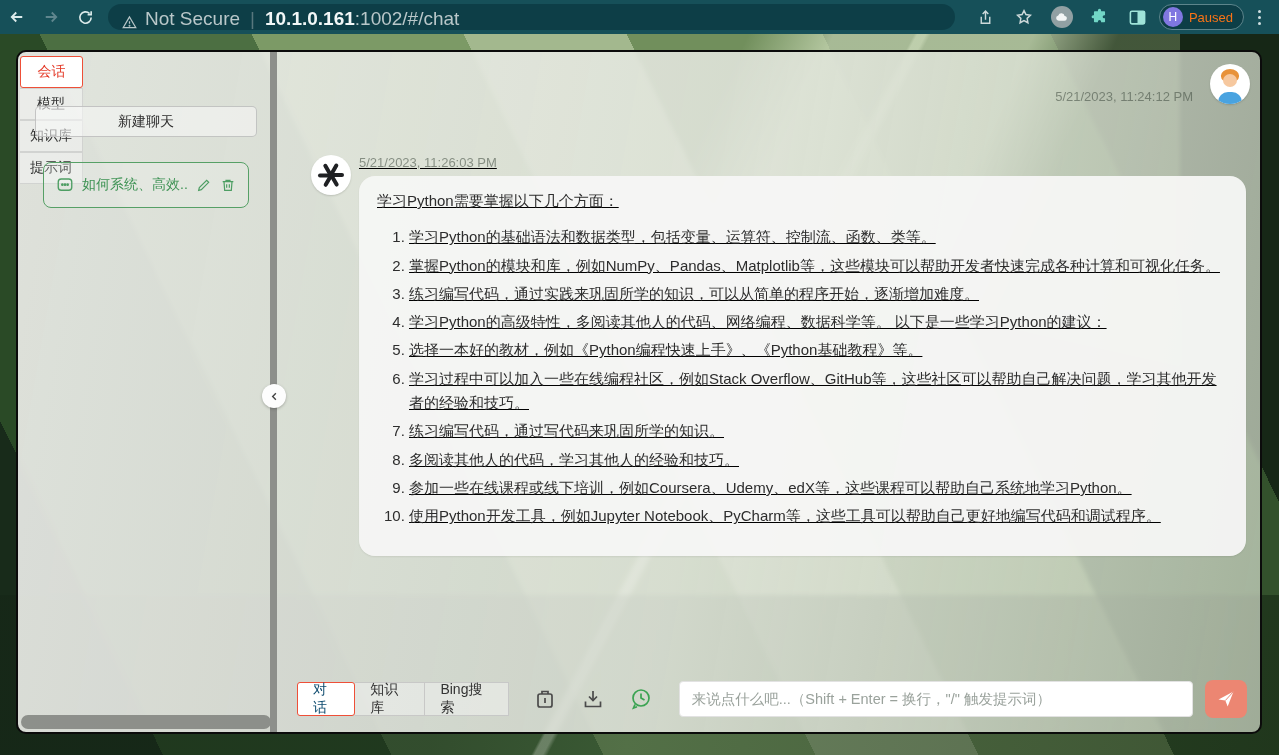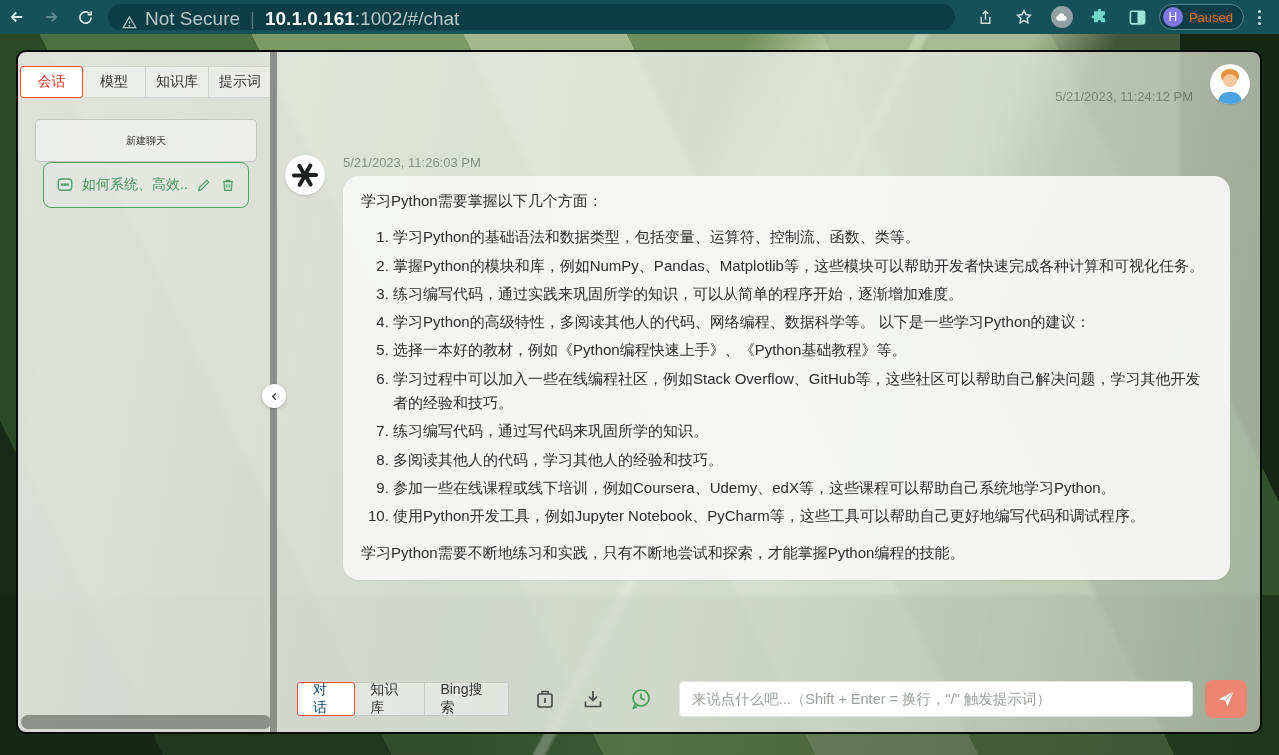--- a/index.html
+++ b/index.html
@@ -38,28 +38,28 @@
     background:linear-gradient(100deg, #14241574 0 35%, #24402377 50%, #10200f88 100%); }
 
   
   .panel { position:absolute; left:16px; top:50px; width:1246px; height:684px;
     border:2px solid #0b0b0b; border-radius:10px;
     background:linear-gradient(100deg, rgba(236,237,233,.93) 0%, rgba(228,231,223,.87) 55%, rgba(208,217,199,.72) 100%);
     backdrop-filter:blur(2px); z-index:10; }
 
   
   .sidebar { position:absolute; left:0; top:0; width:252px; height:100%; }
-  .tab-row { position:absolute; left:2px; top:14px; display:flex; }
+  .tab-row { position:absolute; left:2px; top:4px; display:flex;flex-direction:column; }
   .s-tab { width:63px; height:32px; display:flex; align-items:center; justify-content:center;
     font-size:14px; color:#333; background:rgba(246,246,246,.55);
     border:1px solid rgba(190,190,190,.55); border-left:none; cursor:pointer; }
   .s-tab.active { background:#fff; border:1px solid #ee4f38; color:#e43a28; border-radius:3px; }
-  .new-chat { position:absolute; left:17px; top:54px; width:222px; height:43px;
+  .new-chat { position:absolute; left:17px; top:54px; width:222px; height:31px;
     background:rgba(250,250,250,.55); border:1px solid rgba(185,185,185,.8); border-radius:5px;
-    display:flex; align-items:center; justify-content:center; font-size:10px; color:#2f2f2f; cursor:pointer;margin-top:13px; }
+    display:flex; align-items:center; justify-content:center; font-size:14px; color:#2f2f2f; cursor:pointer; }
   .chat-item { position:absolute; left:25px; top:110px; width:206px; height:46px;
     border:1px solid #56a066; border-radius:8px; display:flex; align-items:center;
     padding:0 12px; gap:8px; color:#3f9355; font-size:14px; cursor:pointer;
     background:rgba(244,248,242,.25); }
   .chat-item .title { flex:1; white-space:nowrap; overflow:hidden; }
   .h-scroll { position:absolute; left:3px; bottom:3px; width:250px; height:14px;
     background:rgba(128,131,126,.85); border-radius:7px; cursor:pointer; }
 
   
   .v-divider { position:absolute; left:252px; top:0; width:7px; height:100%;
@@ -76,21 +76,21 @@
   .user-bubble { background:#bdeab4; border-radius:10px; padding:9px 16px;
     font-size:15px; color:#222; }
   .avatar { width:40px; height:40px; border-radius:50%; background:#fff; position:relative;
     overflow:hidden; box-shadow:0 1px 2px rgba(0,0,0,.15); flex:none; }
   .boy-hair { position:absolute; top:5px; left:11px; width:18px; height:13px; background:#e8923a;
     border-radius:50% 50% 42% 42%; }
   .boy-face { position:absolute; top:10px; left:13px; width:14px; height:13px; background:#f6c89f; border-radius:50%; }
   .boy-body { position:absolute; bottom:0; left:8px; width:24px; height:12px; background:#49a3e0;
     border-radius:10px 10px 0 0; }
 
-  .asst-row { position:absolute; left:8px; top:103px; display:flex; gap:18px; }
+  .asst-row { position:absolute; left:34px; top:103px; display:flex; gap:8px;text-decoration:underline; }
   .openai-logo { position:relative; width:40px; height:40px; }
   .openai-logo i { position:absolute; left:50%; top:50%; width:16px; height:4.4px;
     margin:-2.2px 0 0 -8px; background:#1f2023; border-radius:3px; }
   .asst-col { display:flex; flex-direction:column; gap:6px; padding-top:0; }
   .asst-bubble { width:887px; background:rgba(246,246,245,.96); border-radius:16px;
     padding:13px 18px 15px 18px; font-size:15px; color:#2d2d2d; line-height:1.62;
     box-shadow:0 1px 2px rgba(0,0,0,.07); }
   .asst-bubble ol { margin:12px 0 12px 0; padding-left:32px; }
   .asst-bubble li { margin:4px 0; }
 
@@ -260,21 +260,20 @@
               <li>掌握Python的模块和库，例如NumPy、Pandas、Matplotlib等，这些模块可以帮助开发者快速完成各种计算和可视化任务。</li>
               <li>练习编写代码，通过实践来巩固所学的知识，可以从简单的程序开始，逐渐增加难度。</li>
               <li>学习Python的高级特性，多阅读其他人的代码、网络编程、数据科学等。 以下是一些学习Python的建议：</li>
               <li>选择一本好的教材，例如《Python编程快速上手》、《Python基础教程》等。</li>
               <li>学习过程中可以加入一些在线编程社区，例如Stack Overflow、GitHub等，这些社区可以帮助自己解决问题，学习其他开发者的经验和技巧。</li>
               <li>练习编写代码，通过写代码来巩固所学的知识。</li>
               <li>多阅读其他人的代码，学习其他人的经验和技巧。</li>
               <li>参加一些在线课程或线下培训，例如Coursera、Udemy、edX等，这些课程可以帮助自己系统地学习Python。</li>
               <li>使用Python开发工具，例如Jupyter Notebook、PyCharm等，这些工具可以帮助自己更好地编写代码和调试程序。</li>
             </ol>
-          <p>学习Python需要不断地练习和实践，只有不断地尝试和探索，才能掌握Python编程的技能。</p>
         </div>
       </div>
     </div>
 
     <div class="composer">
       <div class="seg">
         <div class="seg-btn active">对话</div>
         <div class="seg-btn">知识库</div>
         <div class="seg-btn">Bing搜索</div>
       </div>

